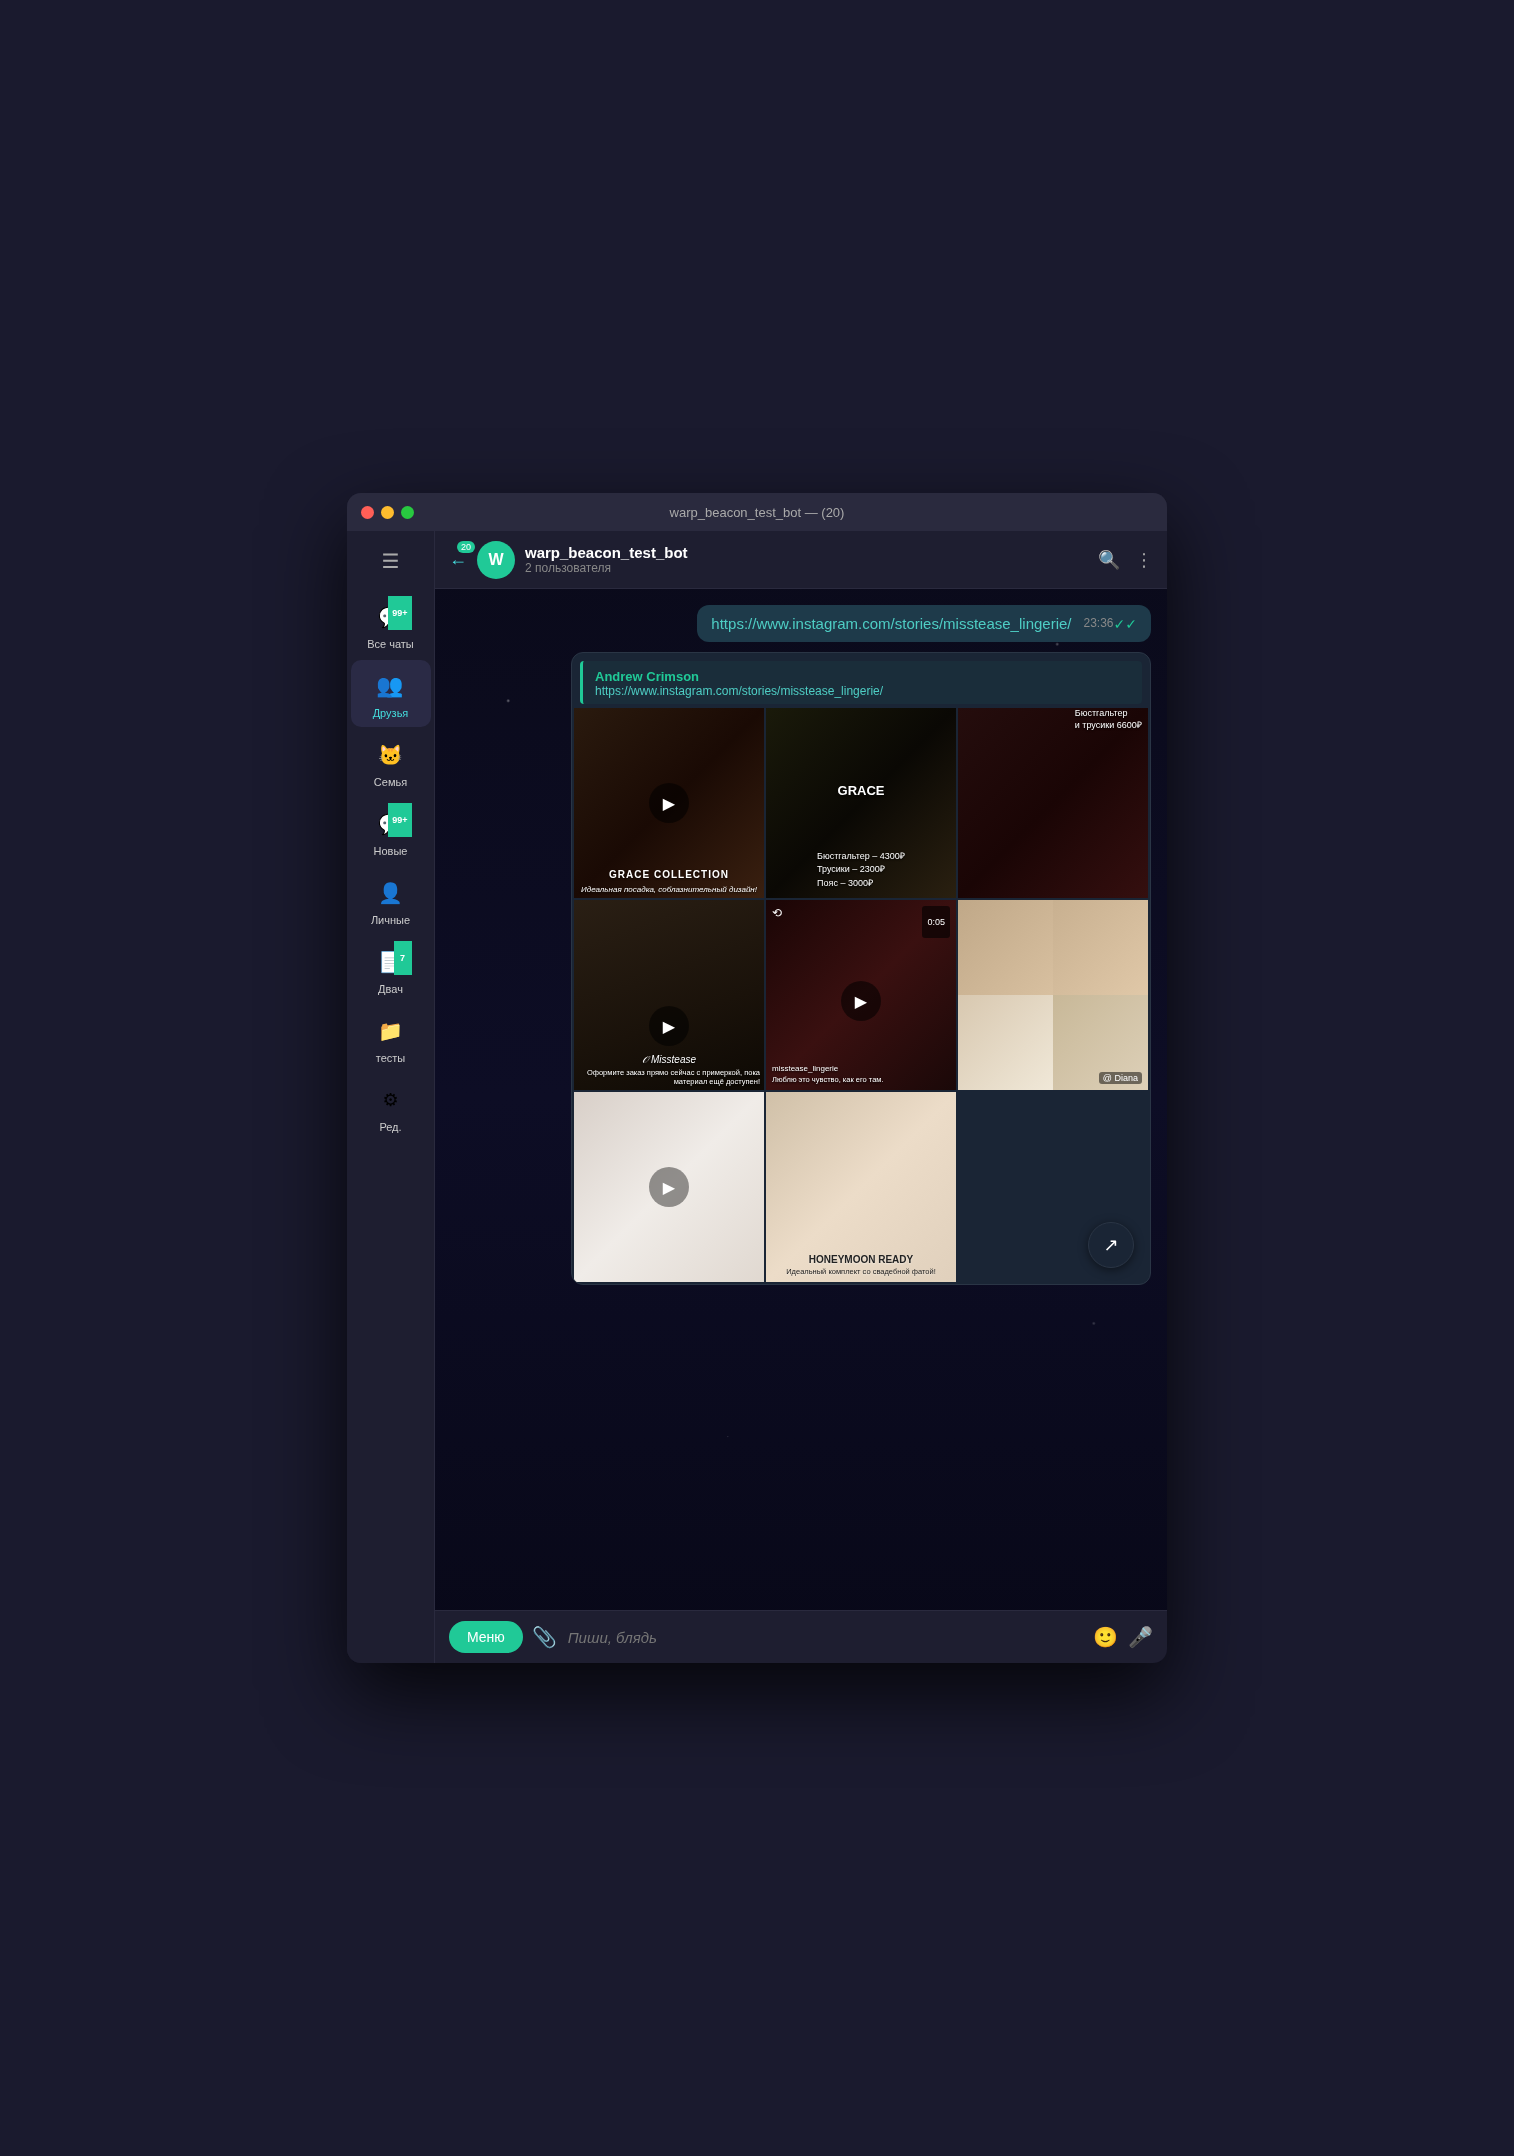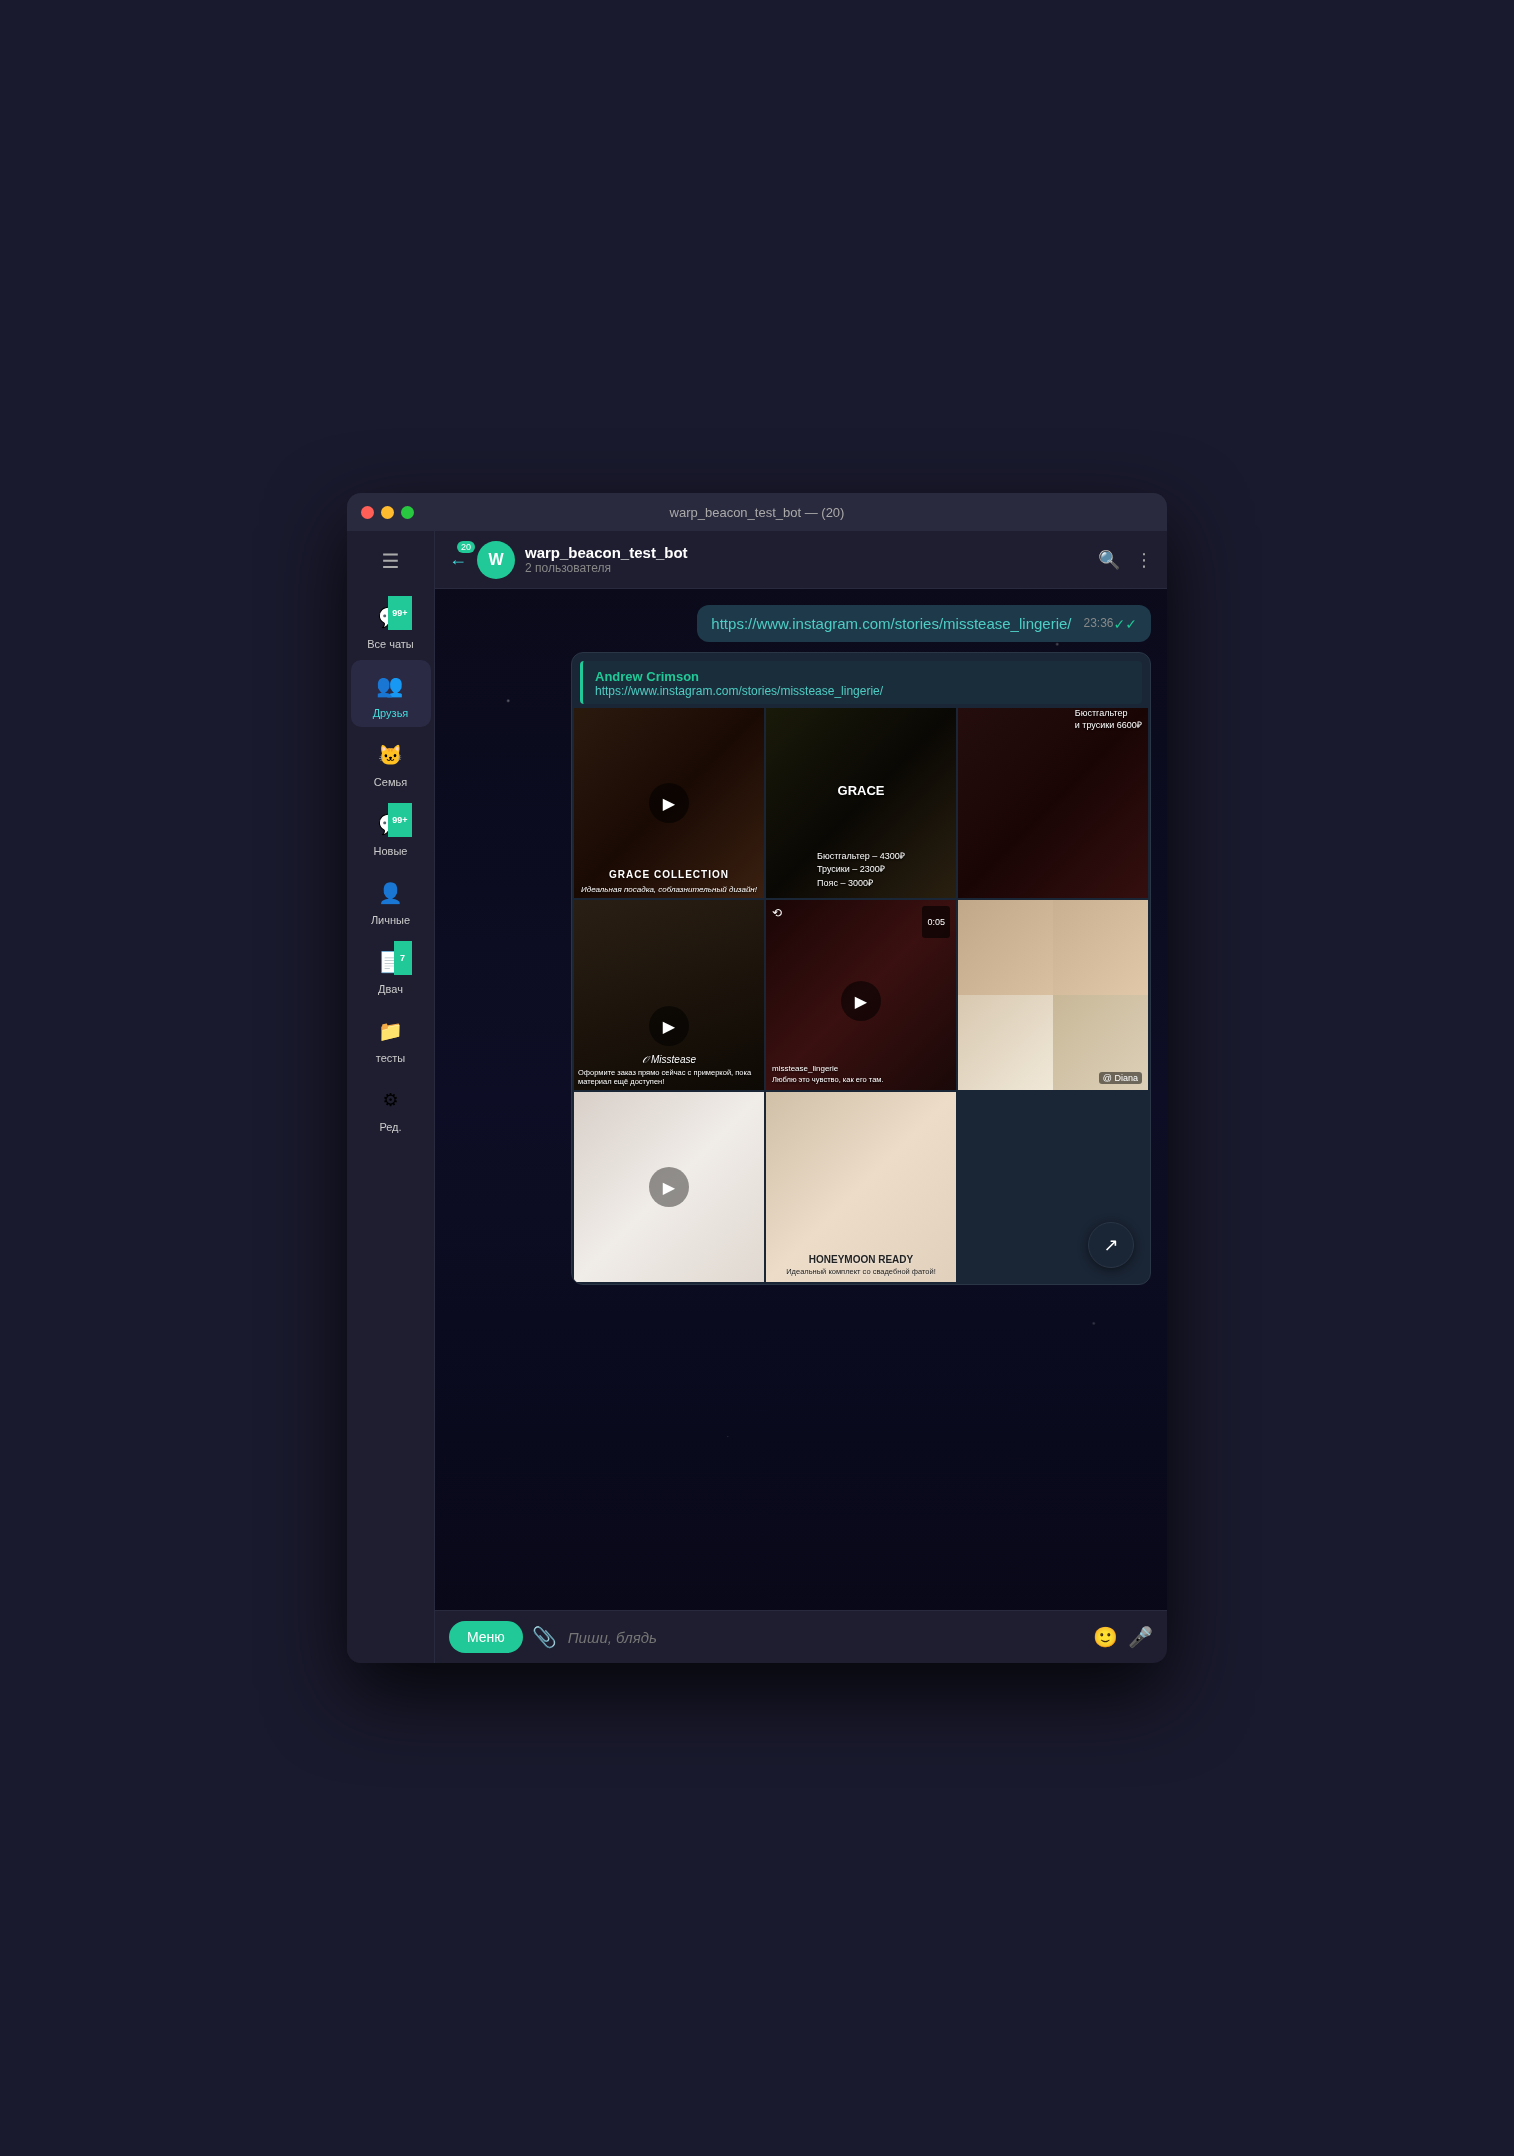--- a/index.html
+++ b/index.html
@@ -511,21 +511,21 @@
               <div class="cell-bg photo-dark-lingerie-3" style="justify-content:flex-end;align-items:flex-start;padding:0 6px 8px;">
                 <div style="color:white;font-size:9px;text-shadow:0 1px 2px rgba(0,0,0,0.9);">Бюстгальтер<br>и трусики 6600₽</div>
               </div>
             </div>
 
 
             <div class="grid-cell">
               <div class="cell-bg photo-portrait" style="flex-direction:column;justify-content:flex-end;padding-bottom:4px;">
                 <div class="play-btn" style="position:relative;margin-bottom:8px;">▶</div>
                 <div style="color:white;font-size:10px;font-style:italic;text-shadow:0 1px 2px rgba(0,0,0,0.9);margin-bottom:2px;">𝒪 Misstease</div>
-                <div style="color:white;font-size:7.5px;text-align:left;text-shadow:0 1px 2px rgba(0,0,0,0.9);padding:0 4px;">Оформите заказ прямо сейчас с примеркой, пока материал ещё доступен!</div>
+                <div style="color:white;font-size:7.5px;text-align:right;text-shadow:0 1px 2px rgba(0,0,0,0.9);padding:0 4px;">Оформите заказ прямо сейчас с примеркой, пока материал ещё доступен!</div>
               </div>
             </div>
 
             <div class="grid-cell">
               <div class="cell-bg photo-video-reel" style="flex-direction:column;justify-content:space-between;padding:6px 6px 6px;">
                 <div style="display:flex;justify-content:space-between;width:100%;align-items:flex-start;">
                   <span style="color:white;font-size:12px;">⟲</span>
                   <span class="cell-timer" style="position:relative;top:0;right:0;">0:05</span>
                 </div>
                 <div class="play-btn" style="position:relative;">▶</div>

